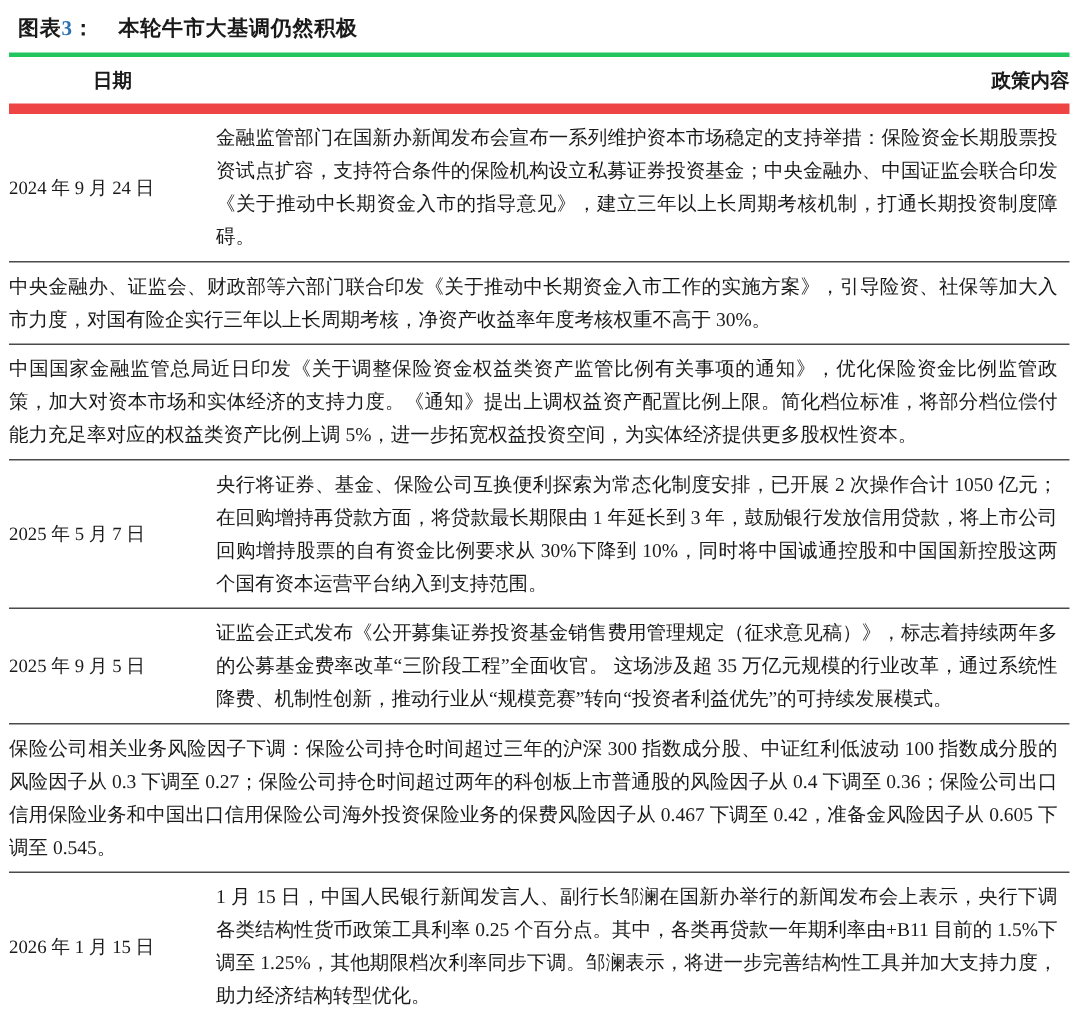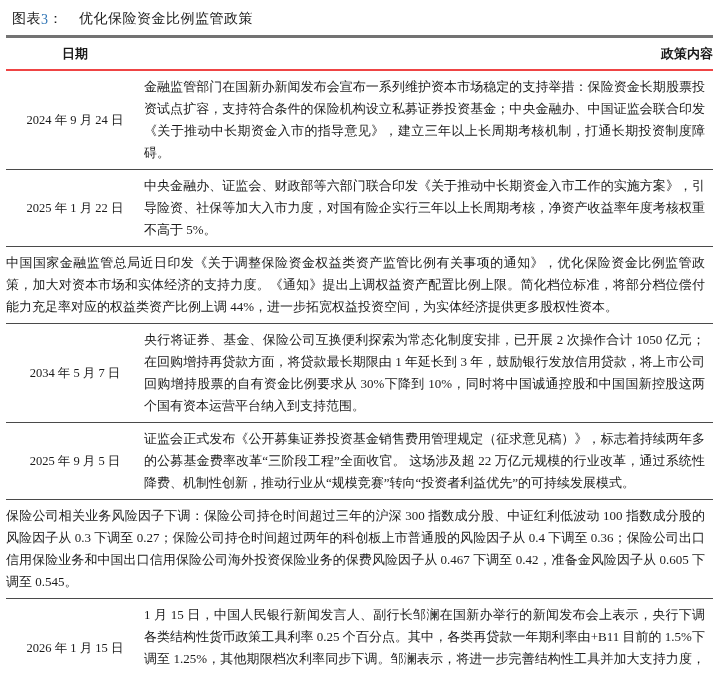--- a/index.html
+++ b/index.html
@@ -9,103 +9,101 @@
     height: 674px;
     background: #ffffff;
     font-family: "Liberation Serif", "DejaVu Serif", serif;
     color: #1a1a1a;
     padding: 6px 6px 0 6px;
     overflow: hidden;
   }
   .figure-header {
     display: flex;
     align-items: flex-end;
-    font-weight: normal;
+    font-weight: bold;
     font-size: 14px;
     padding: 4px 4px 7px 6px;
-    border-bottom: 3px solid #737373;
+    border-bottom: 3px solid #22c55e;
     letter-spacing: 0.5px;
   }
   .figure-num { color: #2E74B5; }
   .figure-title { margin-left: 16px; }
   .policy-table {
     width: 100%;
     border-bottom: 3px solid #1F4E79;
   }
   .thead {
     display: flex;
     font-weight: bold;
     font-size: 13px;
     padding: 7px 0 6px 0;
-    border-bottom: 2px solid #ef4444;
+    border-bottom: 7px solid #ef4444;
   }
   .th-date { flex: 0 0 138px; text-align: center; }
   .th-content { flex: 1; text-align: right; }
   .trow {
     display: flex;
     align-items: center;
     border-bottom: 1px solid #4a4a4a;
     padding: 5px 0;
   }
   .trow:last-child { border-bottom: none; }
   .cell-date {
     flex: 0 0 138px;
-    text-align: center;
     font-size: 12.5px;
     white-space: nowrap;
   }
   .cell-content {
     flex: 1;
     font-size: 13px;
     line-height: 22px;
     text-align: justify;
     padding-right: 8px;
   }
 </style>
 </head>
 <body>
 
 <div class="page">
 
   <div class="figure-header">
     <span>图表</span>
       <span class="figure-num">3</span>
       <span>：</span>
-    <span class="figure-title">优化保险资金比例监管政策</span>
+    <span class="figure-title">本轮牛市大基调仍然积极</span>
   </div>
 
   <div class="policy-table">
 
     <div class="thead">
       <div class="th-date">日期</div>
       <div class="th-content">政策内容</div>
     </div>
 
     <div class="trow">
       <div class="cell-date">2024 年 9 月 24 日</div>
       <div class="cell-content">金融监管部门在国新办新闻发布会宣布一系列维护资本市场稳定的支持举措：保险资金长期股票投资试点扩容，支持符合条件的保险机构设立私募证券投资基金；中央金融办、中国证监会联合印发《关于推动中长期资金入市的指导意见》，建立三年以上长周期考核机制，打通长期投资制度障碍。</div>
     </div>
 
     <div class="trow">
-      <div class="cell-date">2025 年 1 月 22 日</div>
-      <div class="cell-content">中央金融办、证监会、财政部等六部门联合印发《关于推动中长期资金入市工作的实施方案》，引导险资、社保等加大入市力度，对国有险企实行三年以上长周期考核，净资产收益率年度考核权重不高于 5%。</div>
+      <div class="cell-content">中央金融办、证监会、财政部等六部门联合印发《关于推动中长期资金入市工作的实施方案》，引导险资、社保等加大入市力度，对国有险企实行三年以上长周期考核，净资产收益率年度考核权重不高于 30%。</div>
     </div>
 
     <div class="trow">
-      <div class="cell-content">中国国家金融监管总局近日印发《关于调整保险资金权益类资产监管比例有关事项的通知》，优化保险资金比例监管政策，加大对资本市场和实体经济的支持力度。《通知》提出上调权益资产配置比例上限。简化档位标准，将部分档位偿付能力充足率对应的权益类资产比例上调 44%，进一步拓宽权益投资空间，为实体经济提供更多股权性资本。</div>
+      <div class="cell-content">中国国家金融监管总局近日印发《关于调整保险资金权益类资产监管比例有关事项的通知》，优化保险资金比例监管政策，加大对资本市场和实体经济的支持力度。《通知》提出上调权益资产配置比例上限。简化档位标准，将部分档位偿付能力充足率对应的权益类资产比例上调 5%，进一步拓宽权益投资空间，为实体经济提供更多股权性资本。</div>
     </div>
 
     <div class="trow">
-      <div class="cell-date">2034 年 5 月 7 日</div>
+      <div class="cell-date">2025 年 5 月 7 日</div>
       <div class="cell-content">央行将证券、基金、保险公司互换便利探索为常态化制度安排，已开展 2 次操作合计 1050 亿元；在回购增持再贷款方面，将贷款最长期限由 1 年延长到 3 年，鼓励银行发放信用贷款，将上市公司回购增持股票的自有资金比例要求从 30%下降到 10%，同时将中国诚通控股和中国国新控股这两个国有资本运营平台纳入到支持范围。</div>
     </div>
 
     <div class="trow">
       <div class="cell-date">2025 年 9 月 5 日</div>
-      <div class="cell-content">证监会正式发布《公开募集证券投资基金销售费用管理规定（征求意见稿）》，标志着持续两年多的公募基金费率改革“三阶段工程”全面收官。 这场涉及超 22 万亿元规模的行业改革，通过系统性降费、机制性创新，推动行业从“规模竞赛”转向“投资者利益优先”的可持续发展模式。</div>
+      <div class="cell-content">证监会正式发布《公开募集证券投资基金销售费用管理规定（征求意见稿）》，标志着持续两年多的公募基金费率改革“三阶段工程”全面收官。 这场涉及超 35 万亿元规模的行业改革，通过系统性降费、机制性创新，推动行业从“规模竞赛”转向“投资者利益优先”的可持续发展模式。</div>
     </div>
 
     <div class="trow">
       <div class="cell-content">保险公司相关业务风险因子下调：保险公司持仓时间超过三年的沪深 300 指数成分股、中证红利低波动 100 指数成分股的风险因子从 0.3 下调至 0.27；保险公司持仓时间超过两年的科创板上市普通股的风险因子从 0.4 下调至 0.36；保险公司出口信用保险业务和中国出口信用保险公司海外投资保险业务的保费风险因子从 0.467 下调至 0.42，准备金风险因子从 0.605 下调至 0.545。</div>
     </div>
 
     <div class="trow">
       <div class="cell-date">2026 年 1 月 15 日</div>
       <div class="cell-content">1 月 15 日，中国人民银行新闻发言人、副行长邹澜在国新办举行的新闻发布会上表示，央行下调各类结构性货币政策工具利率 0.25 个百分点。其中，各类再贷款一年期利率由+B11 目前的 1.5%下调至 1.25%，其他期限档次利率同步下调。邹澜表示，将进一步完善结构性工具并加大支持力度，助力经济结构转型优化。</div>
     </div>

